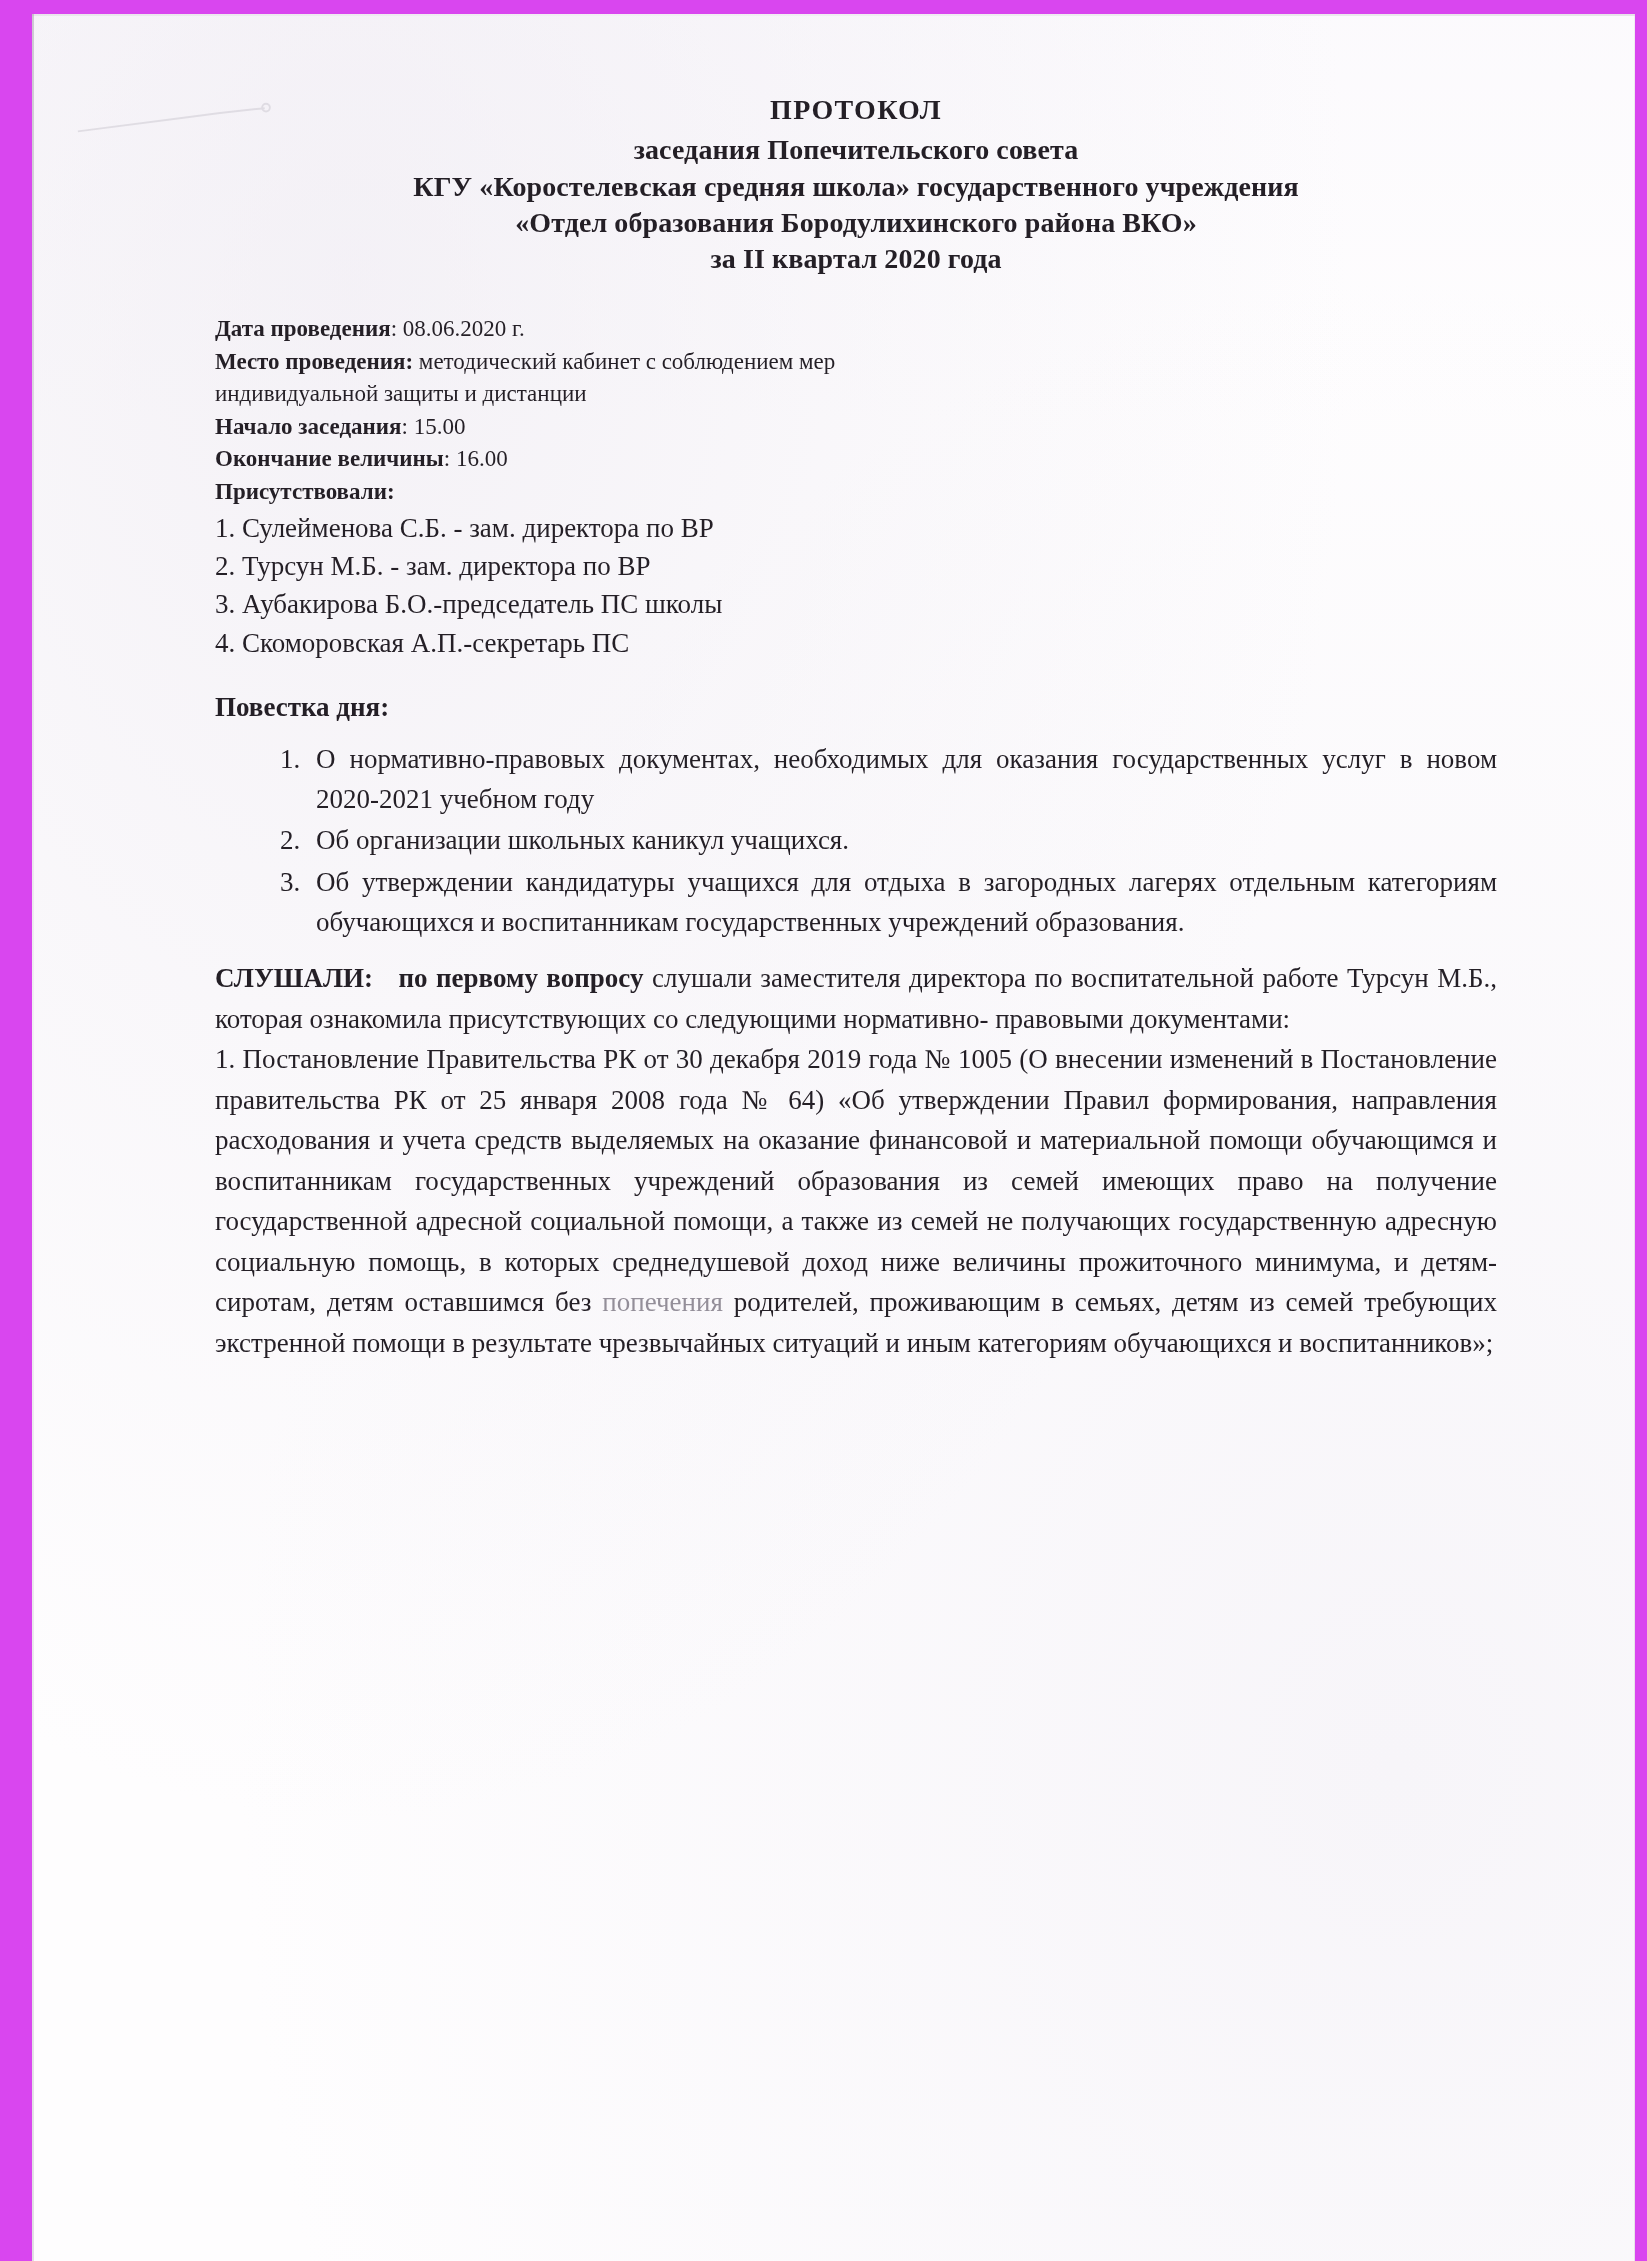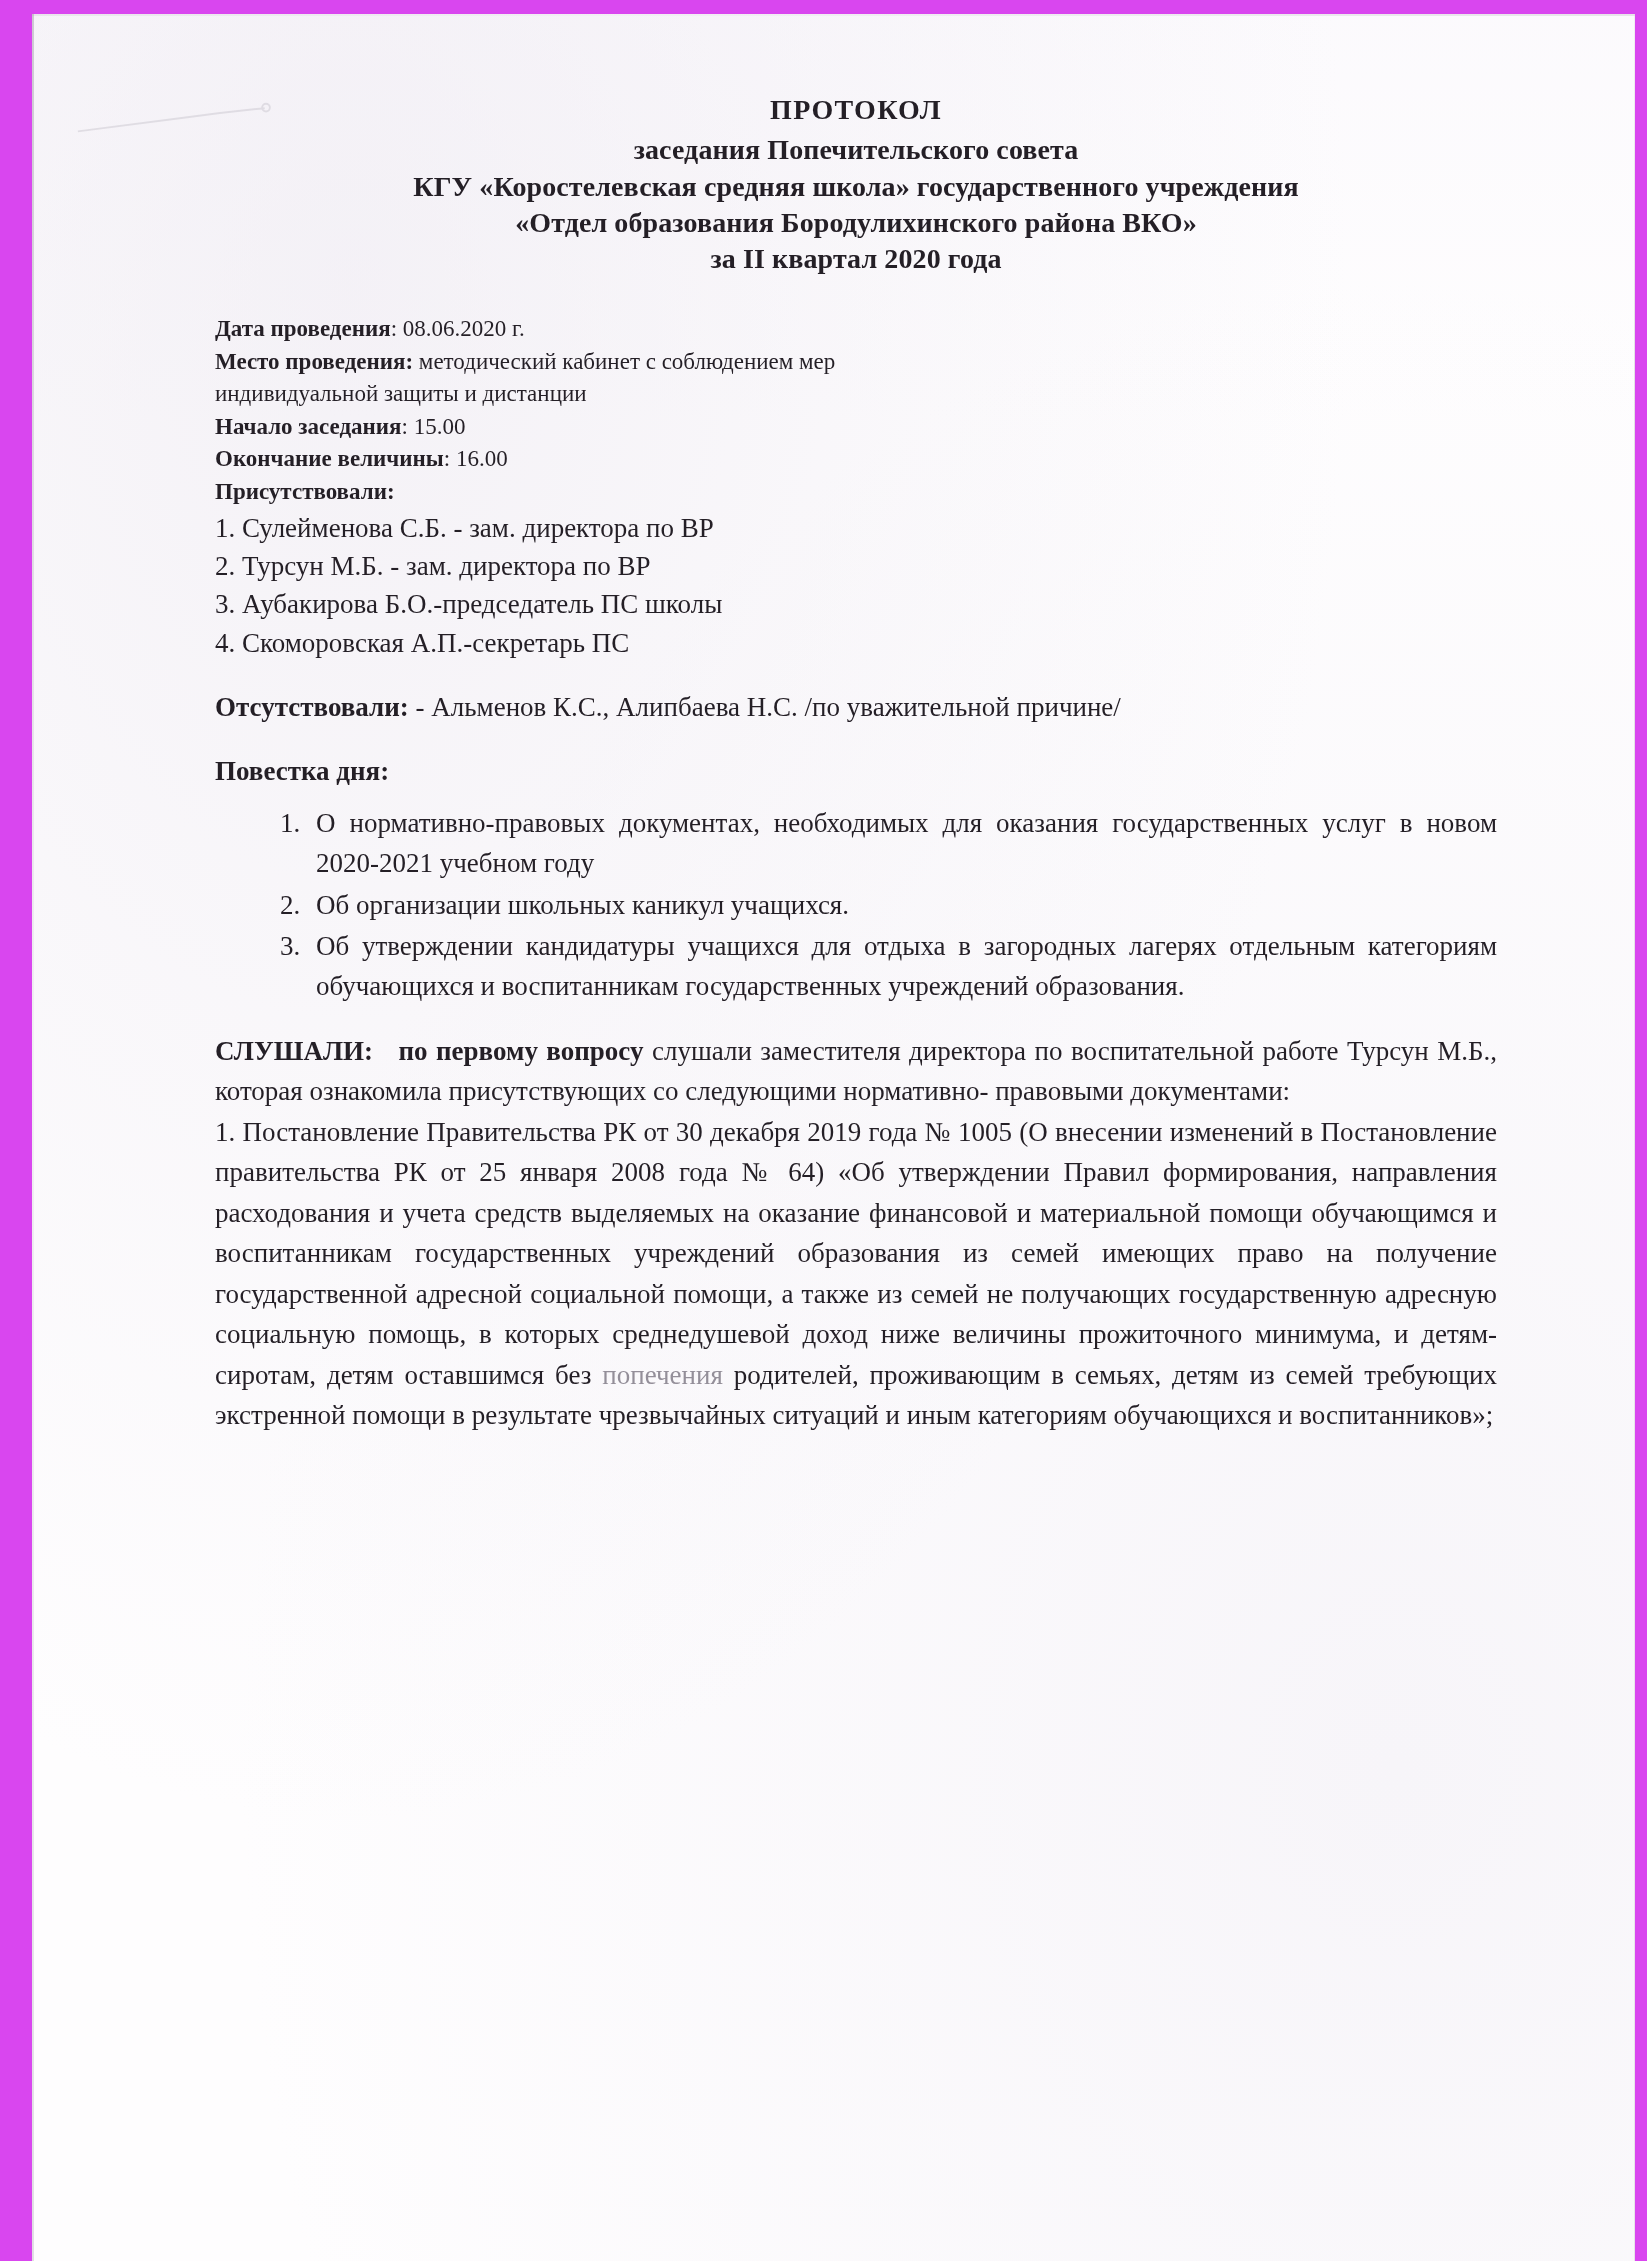--- a/index.html
+++ b/index.html
@@ -123,21 +123,21 @@
     font-size: 27px;
     line-height: 1.48;
     text-align: justify;
   }
   ol.agenda li {
     margin-bottom: 1.3px;
     padding-left: 9px;
   }
   
   .body {
-    margin-top: 24px;
+    margin-top: 16px;
     font-size: 27px;
     line-height: 1.50;
     text-align: justify;
   }
   .body p { margin: 0; }
   .b { font-weight: bold; }
   
   .fade1 { color: #6d6774; opacity: .72; }
 </style>
 </head>
@@ -173,21 +173,20 @@
       </div>
 
       <div class="attendees">
         <span class="person">1. Сулейменова С.Б. - зам. директора по ВР</span>
         <span class="person">2. Турсун М.Б. - зам. директора по ВР</span>
         <span class="person">3. Аубакирова Б.О.-председатель ПС школы</span>
         <span class="person">4. Скоморовская А.П.-секретарь ПС</span>
       </div>
 
 
-      <div class="absent"><span class="lbl">Отсутствовали:</span><span class="val"> - Альменов К.С., Алипбаева Н.С. /по уважительной причине/</span></div>
 
       <div class="agenda-heading">Повестка дня:</div>
       <ol class="agenda">
         <li>О нормативно-правовых документах, необходимых для оказания государственных услуг в новом 2020-2021 учебном году</li>
         <li>Об организации школьных каникул учащихся.</li>
         <li>Об утверждении кандидатуры учащихся для отдыха в загородных лагерях отдельным категориям обучающихся и воспитанникам государственных учреждений образования.</li>
       </ol>
 
       <div class="body">
         <p><span class="b">СЛУШАЛИ:</span>&nbsp;&nbsp;<span class="b"> по первому вопросу</span><span> слушали заместителя директора по воспитательной работе Турсун М.Б., которая ознакомила присутствующих со следующими нормативно- правовыми документами:</span></p>

